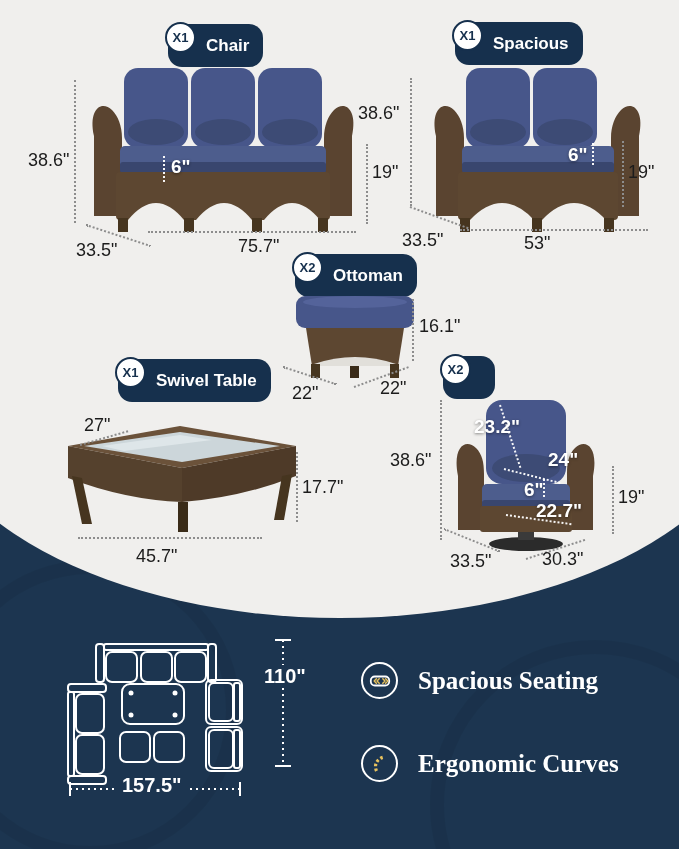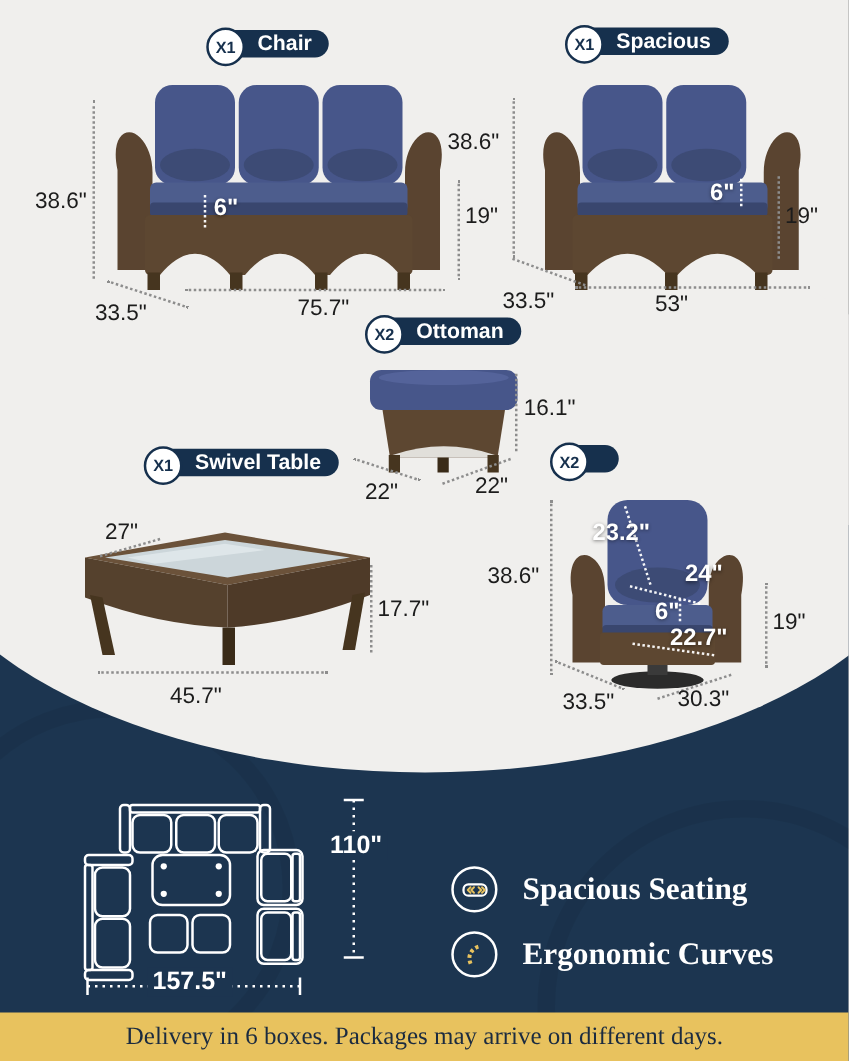--- a/index.html
+++ b/index.html
@@ -10,21 +10,21 @@
   }
   
   .navy-section { position:absolute; left:0; top:420px; width:679px; height:429px; background:#1c3550; }
   .curve-divider { position:absolute; left:-81px; top:158px; width:842px; height:460px; border-radius:50%; background:#f0efed; }
   .watermark { position:absolute; border-radius:50%; border:14px solid rgba(0,0,0,0.06); }
   .banner { position:absolute; left:0; top:810px; width:679px; height:39px; background:#e8c25e;
             display:flex; align-items:center; justify-content:center; }
   .banner span { font-family:"Liberation Serif", serif; font-size:20px; color:#1b2b40; }
 
   
-  .pill { position:absolute; height:22px; background:#16304d; border-radius:14px;
+  .pill { position:absolute; height:43px; background:#16304d; border-radius:14px;
           display:flex; align-items:center; padding:0 14px 0 38px; }
   .pill .tag-label { color:#fff; font-weight:700; font-size:17px; white-space:nowrap; }
   .pill .badge { position:absolute; left:-3px; top:-2px; width:31px; height:31px; background:#fff;
           border:2px solid #16304d; border-radius:50%; color:#16304d; font-size:13px; font-weight:700;
           display:flex; align-items:center; justify-content:center; }
 
   
   .dim  { position:absolute; font-size:18px; color:#1c1c1c; white-space:nowrap; }
   .dimw { position:absolute; font-size:19px; color:#fff; font-weight:700; white-space:nowrap;
           text-shadow:0 1px 3px rgba(0,0,0,0.45); }
@@ -249,37 +249,34 @@
       <line x1="213" y1="138" x2="229" y2="138"></line>
       <line x1="8" y1="161" x2="178" y2="161" stroke-dasharray="2 4"></line>
       <line x1="8" y1="154" x2="8" y2="168"></line>
       <line x1="178" y1="154" x2="178" y2="168"></line>
     </g>
   </svg>
   <div class="plan-dim" style="left:260px; top:665px;">110"</div>
   <div class="plan-dim" style="left:118px; top:774px;">157.5"</div>
 
 
-  <div class="feature" style="top:693px;">
+  <div class="feature" style="top:662px;">
     <span class="fcircle">
       <svg width="22" height="22" viewBox="0 0 22 22" fill="none">
         <rect x="1.8" y="6.5" width="18.4" height="9" rx="4" stroke="#fff" stroke-width="1.8"></rect>
         <path d="M8.6,8.8 L6.4,11 L8.6,13.2 M11.4,8.8 L9.2,11 L11.4,13.2" stroke="#e8c25e" stroke-width="1.5" stroke-linecap="round" stroke-linejoin="round" transform="translate(-1.2,0)"></path>
         <path d="M13.4,8.8 L15.6,11 L13.4,13.2 M10.6,8.8 L12.8,11 L10.6,13.2" stroke="#e8c25e" stroke-width="1.5" stroke-linecap="round" stroke-linejoin="round" transform="translate(3.2,0)"></path>
       </svg>
     </span>
     <span class="flabel">Spacious Seating</span>
   </div>
 
   <div class="feature" style="top:745px;align-items:center;">
     <span class="fcircle">
       <svg width="22" height="22" viewBox="0 0 22 22" fill="none">
         <path d="M7.5,18 C5.5,13.5 6.5,9 10.5,6 C12,4.8 13.8,4.2 15.5,4" stroke="#e8c25e" stroke-width="3.2" stroke-dasharray="2.6 2.2" stroke-linecap="butt"></path>
       </svg>
     </span>
     <span class="flabel">Ergonomic Curves</span>
   </div>
 
-  <div class="banner">
-    <span>Delivery in 6 boxes. Packages may arrive on different days.</span>
-  </div>
 
 </div>
 
 </body></html>

